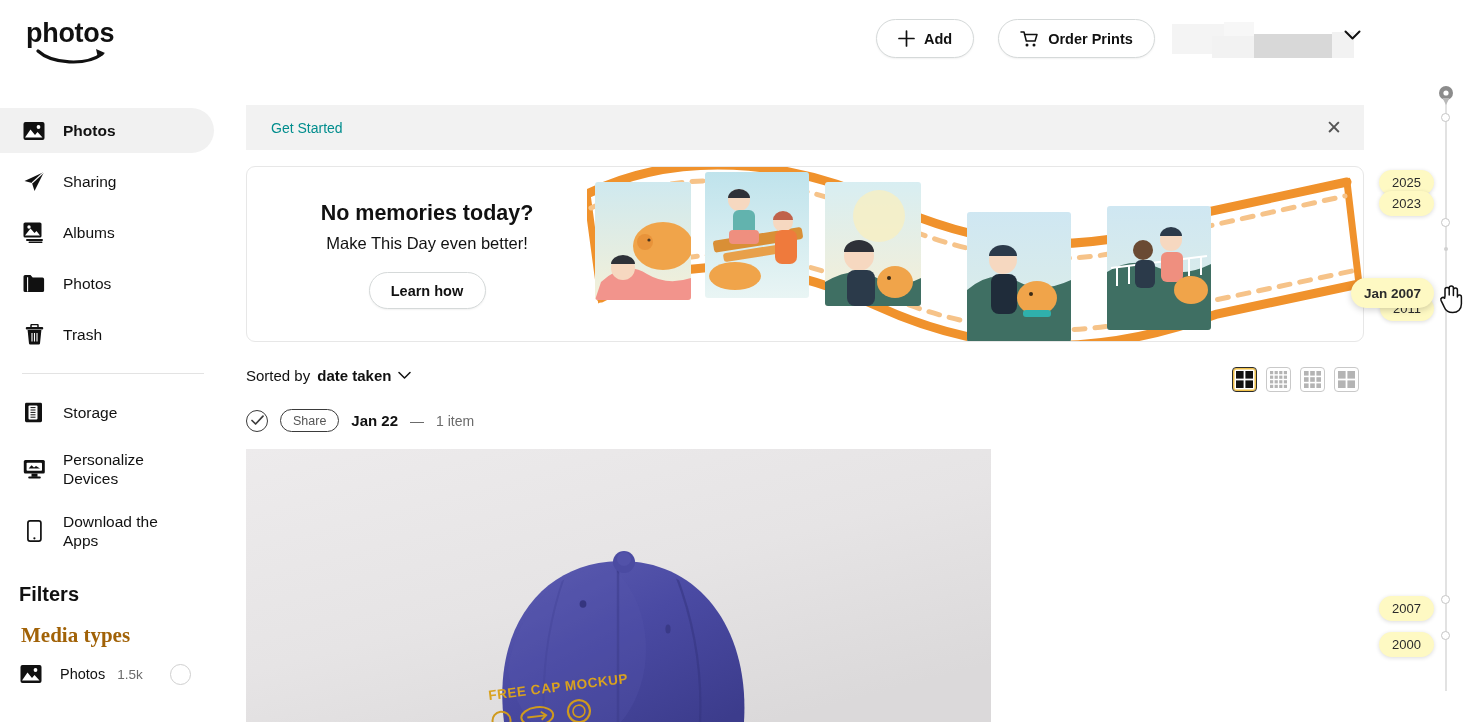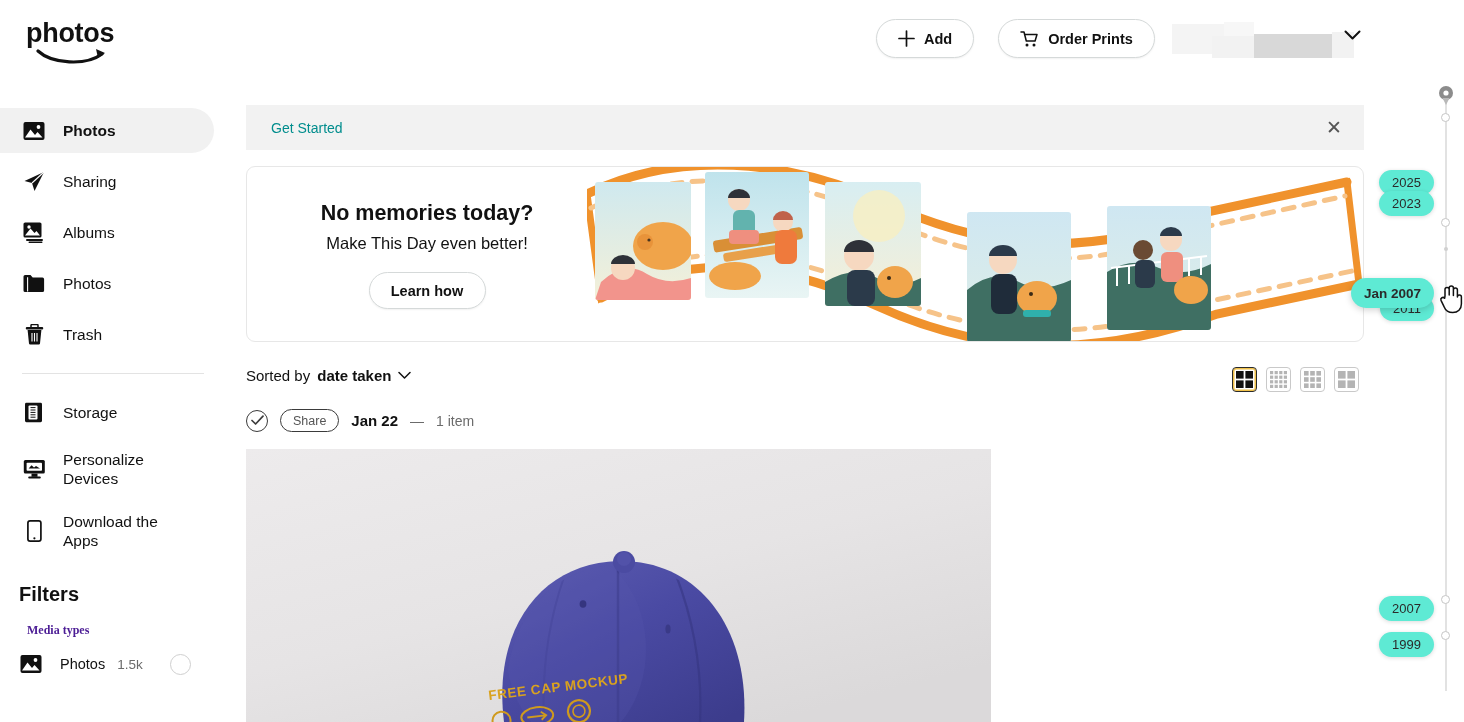--- a/index.html
+++ b/index.html
@@ -62,21 +62,21 @@
   .nav-item.active { background: #f1f1f1; }
   .nav-ico { width: 24px; height: 24px; flex: 0 0 24px; display: flex; align-items: center; justify-content: center; }
   .nav-label { font-size: 15.5px; color: #111111; line-height: 19px; }
   .nav-item.active .nav-label { font-weight: 700; }
   .nav-twoline { height: 56px; }
   .nav-twoline .nav-label { max-width: 110px; }
 
   .nav-sep { width: 182px; height: 1px; background: #e3e3e3; margin: 16px 0 16px 22px; }
 
   .filters-title { font-size: 20px; font-weight: 700; margin: 24px 0 0 19px; color: #111111; }
-  .media-title { font-size: 12px; font-weight: 700; margin: 17px 0 0 27px; font-family: "Liberation Serif", serif; color: #4c1d95; }
+  .media-title { font-size: 21px; font-weight: 700; margin: 17px 0 0 21px; font-family: "Liberation Serif", serif; color: #a16207; }
   .filter-row {
     display: flex; align-items: center; margin: 14px 0 0 19px;
     width: 190px; cursor: pointer;
   }
   .filter-ico { width: 24px; height: 24px; display: flex; align-items: center; justify-content: center; }
   .filter-name { font-size: 14.5px; margin-left: 17px; color: #111; }
   .filter-count { font-size: 13.5px; color: #6b6b6b; margin-left: 12px; }
   .filter-radio {
     width: 21px; height: 21px; border: 1.6px solid #cfcfcf;
     border-radius: 50%; margin-left: auto; margin-right: 18px; cursor: pointer;
@@ -149,21 +149,21 @@
   }
 
   
   .timeline { position: absolute; left: 1380px; top: 77px; width: 84px; height: 645px; }
   .tl-track { position: absolute; left: 65px; top: 14px; width: 1.6px; height: 600px; background: #e2e2e2; }
   .tl-dot { position: absolute; left: 61px; width: 9px; height: 9px; border: 1.5px solid #c6c6c6; border-radius: 50%; background: #fff; }
   .tl-tiny { position: absolute; left: 63.5px; width: 4px; height: 4px; border-radius: 50%; background: #d0d0d0; }
   .tl-head { position: absolute; left: 57.5px; top: 9px; width: 16px; height: 20px; cursor: grab; }
   .tl-pill {
     position: absolute; right: 30px; height: 25px; padding: 0 13px;
-    background: #5eead4; border-radius: 13px; display: flex; align-items: center;
+    background: #fef9c3; border-radius: 13px; display: flex; align-items: center;
     font-size: 13px; color: #2b2b2b; white-space: nowrap; cursor: pointer;
     box-shadow: 0 1px 4px rgba(0,0,0,0.14);
   }
   .tl-pill.cur { font-weight: 700; font-size: 13.5px; height: 30px; border-radius: 15px; box-shadow: 0 2px 7px rgba(0,0,0,0.18); }
   .cursor-hand { position: absolute; left: 1437px; top: 284px; width: 26px; height: 30px; pointer-events: none; z-index: 50; }
 </style>
 </head>
 <body>
 
 <div class="app">
@@ -578,20 +578,20 @@
     <div class="tl-dot" style="top:141px"></div>
     <div class="tl-tiny" style="top:170px"></div>
     <div class="tl-dot" style="top:518px"></div>
     <div class="tl-dot" style="top:554px"></div>
 
     <div class="tl-pill" style="top:93px">2025</div>
     <div class="tl-pill" style="top:114px">2023</div>
     <div class="tl-pill" style="top:219px">2011</div>
     <div class="tl-pill cur" style="top:201px; top:201px">Jan 2007</div>
     <div class="tl-pill" style="top:519px">2007</div>
-    <div class="tl-pill" style="top:555px">1999</div>
+    <div class="tl-pill" style="top:555px">2000</div>
   </div>
 
   <svg class="cursor-hand" viewBox="0 0 26 30">
     <path d="M8,12 L8,5.5 a2.1,2.1 0 0 1 4.2,0 L12.2,11 L12.2,4 a2.1,2.1 0 0 1 4.2,0 L16.4,11.5 L16.4,6 a2,2 0 0 1 4,0 L20.4,13 a2,2 0 0 1 4,0 L24.4,20 c0,5.2 -3.6,8.6 -8.6,8.6 c-4.6,0 -7.4,-2.4 -9,-6.4 L4,16.4 a2.1,2.1 0 0 1 3.6,-2.1 Z" fill="#ffffff" stroke="#111111" stroke-width="1.5" stroke-linejoin="round"></path>
   </svg>
 
 </div>
 
 </body></html>

